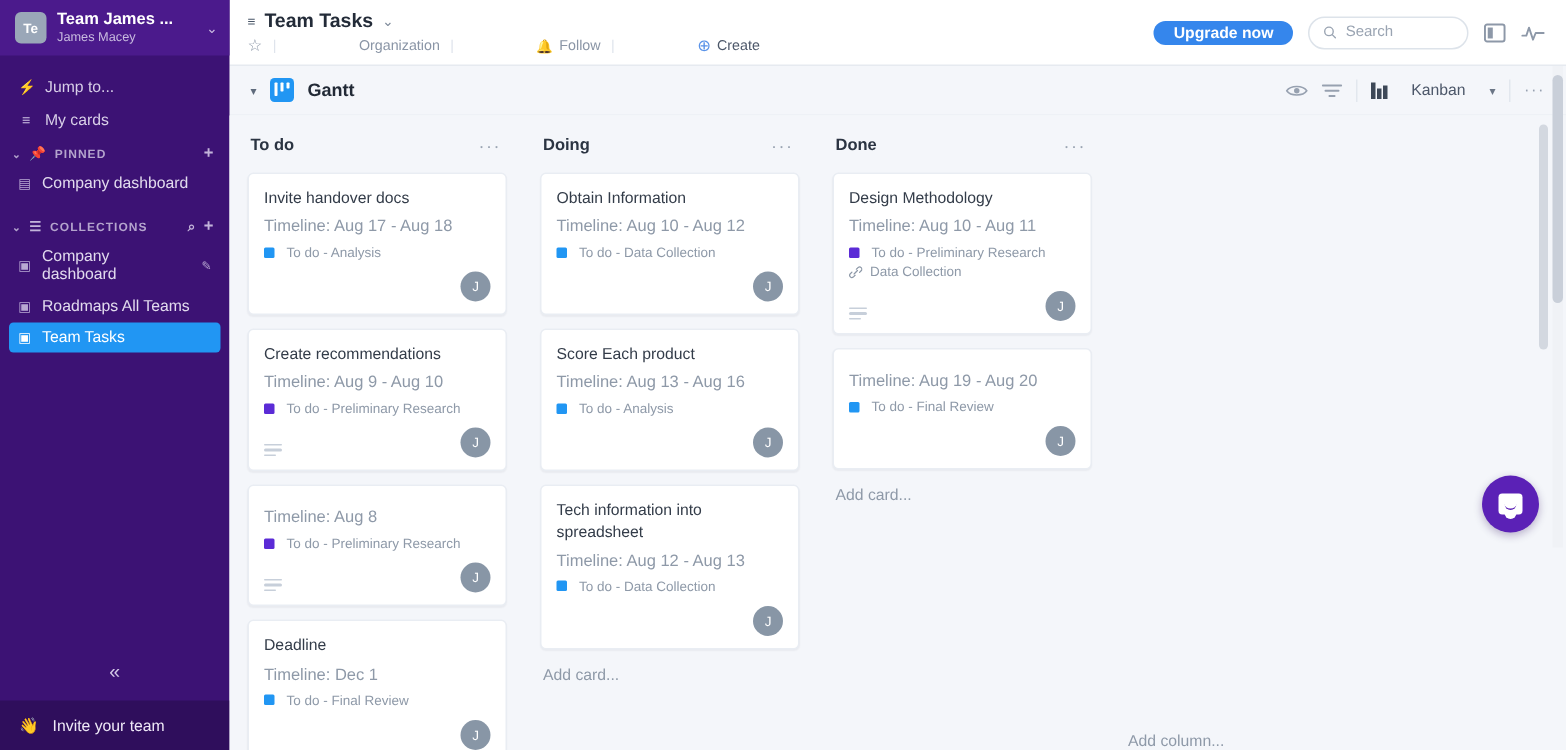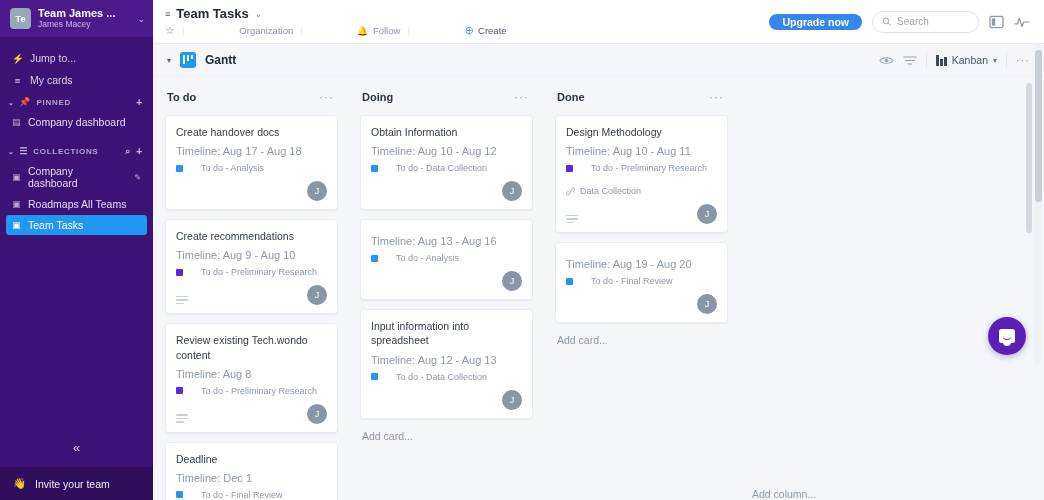--- a/index.html
+++ b/index.html
@@ -126,21 +126,21 @@
     width: 16px; height: 16px; border-radius: 3px; background: #2196f3;
     display: flex; align-items: flex-start; justify-content: center; gap: 1.5px;
     padding: 3px 0 0 0;
   }
   .bh-logo i { display: block; width: 2.5px; background: #fff; border-radius: .5px; }
   .bh-logo i.a { height: 9px; } .bh-logo i.b { height: 6px; } .bh-logo i.c { height: 4px; }
   .bh-name { font-size: 12px; font-weight: bold; color: #222a36; }
   .bh-spacer { flex: 1; }
   .bh-tool { color: #97a1b0; font-size: 11px; cursor: pointer; display: flex; align-items: center; }
   .bh-div { width: 1px; height: 15px; background: #e2e7ee; }
-  .kanban-sel { display: flex; align-items: center; gap: 5px; font-size: 10.5px; color: #4c5769; cursor: pointer; text-align: right; }
+  .kanban-sel { display: flex; align-items: center; gap: 16px; font-size: 10.5px; color: #4c5769; cursor: pointer; text-align: right; }
   .kanban-bars { display: flex; align-items: flex-end; gap: 1.5px; height: 11px; }
   .kanban-bars i { width: 2.5px; background: #3d4857; display: block; }
   .kanban-bars i.h1 { height: 11px; } .kanban-bars i.h2 { height: 7px; } .kanban-bars i.h3 { height: 9px; }
 
   
   .board-wrap { flex: 1; background: #f4f6fa; position: relative; overflow: hidden; }
   .board { display: flex; gap: 0; padding: 8px 0 0 0; height: 100%; align-items: flex-end; }
   .col { width: 195px; flex: 0 0 195px; padding: 0 10px 0 12px; height: 100%; overflow: hidden; }
   .col-head {
     display: flex; align-items: center; height: 24px; padding: 0 4px 0 2px;
@@ -150,23 +150,23 @@
   .col-body { padding-top: 6px; }
 
   .card {
     background: #fff; border-radius: 4px; border: 1px solid #e9edf3;
     box-shadow: 0 1px 1px rgba(30,40,60,.05);
     padding: 9px 10px 8px 10px; margin-bottom: 9px; cursor: pointer;
     position: relative;
   }
   .card-title { font-size: 10.5px; color: #333c49; line-height: 1.35; }
   .card-timeline { font-size: 11px; color: #8e99a8; margin-top: 6px; }
-  .card-tag { display: flex; align-items: center; gap: 18px; margin-top: 6px; font-size: 9px; color: #8e99a8; }
+  .card-tag { display: flex; align-items: center; gap: 8px; margin-top: 6px; font-size: 9px; color: #8e99a8; }
   .tag-sq { width: 7px; height: 7px; border-radius: 1px; flex: 0 0 7px; }
-  .card-link { display: flex; align-items: center; gap: 5px; margin-top: 13px; font-size: 9px; color: #8e99a8; }
+  .card-link { display: flex; align-items: center; gap: 5px; margin-top: 3px; font-size: 9px; color: #8e99a8; }
   .card-foot { display: flex; align-items: flex-end; margin-top: 8px; height: 20px; }
   .desc-lines { display: flex; flex-direction: column; gap: 2px; margin-bottom: 1px; }
   .desc-lines i { display: block; height: 1.5px; background: #c7cfda; border-radius: 1px; }
   .desc-lines i:nth-child(1) { width: 12px; }
   .desc-lines i:nth-child(2) { width: 12px; }
   .desc-lines i:nth-child(3) { width: 8px; }
   .foot-spacer { flex: 1; }
   .avatar {
     width: 20px; height: 20px; border-radius: 50%; background: #8896a6;
     color: #fff; font-size: 9px; display: flex; align-items: center; justify-content: center;
@@ -365,21 +365,21 @@
       <div class="board">
 
         <section class="col">
           <div class="col-head">
             <span class="col-title">To do</span>
             <span class="col-dots">···</span>
           </div>
           <div class="col-body">
 
             <article class="card">
-              <div class="card-title">Create handover docs</div>
+              <div class="card-title">Invite handover docs</div>
               <div class="card-timeline">Timeline: Aug 17 - Aug 18</div>
               <div class="card-tag">
                 <span class="tag-sq" style="background:#2196f3;"></span>
                 <span>To do - Analysis</span>
               </div>
               <div class="card-foot">
                 <span class="foot-spacer"></span>
                 <span class="avatar">J</span>
               </div>
             </article>
@@ -396,21 +396,20 @@
                     <i></i>
                     <i></i>
                     <i></i>
                   </span>
                 <span class="foot-spacer"></span>
                 <span class="avatar">J</span>
               </div>
             </article>
 
             <article class="card">
-              <div class="card-title">Review existing Tech.wondo content</div>
               <div class="card-timeline">Timeline: Aug 8</div>
               <div class="card-tag">
                 <span class="tag-sq" style="background:#5b2bd6;"></span>
                 <span>To do - Preliminary Research</span>
               </div>
               <div class="card-foot">
                 <span class="desc-lines">
                     <i></i>
                     <i></i>
                     <i></i>
@@ -450,33 +449,34 @@
                 <span class="tag-sq" style="background:#2196f3;"></span>
                 <span>To do - Data Collection</span>
               </div>
               <div class="card-foot">
                 <span class="foot-spacer"></span>
                 <span class="avatar">J</span>
               </div>
             </article>
 
             <article class="card">
+              <div class="card-title">Score Each product</div>
               <div class="card-timeline">Timeline: Aug 13 - Aug 16</div>
               <div class="card-tag">
                 <span class="tag-sq" style="background:#2196f3;"></span>
                 <span>To do - Analysis</span>
               </div>
               <div class="card-foot">
                 <span class="foot-spacer"></span>
                 <span class="avatar">J</span>
               </div>
             </article>
 
             <article class="card">
-              <div class="card-title">Input information into spreadsheet</div>
+              <div class="card-title">Tech information into spreadsheet</div>
               <div class="card-timeline">Timeline: Aug 12 - Aug 13</div>
               <div class="card-tag">
                 <span class="tag-sq" style="background:#2196f3;"></span>
                 <span>To do - Data Collection</span>
               </div>
               <div class="card-foot">
                 <span class="foot-spacer"></span>
                 <span class="avatar">J</span>
               </div>
             </article>

